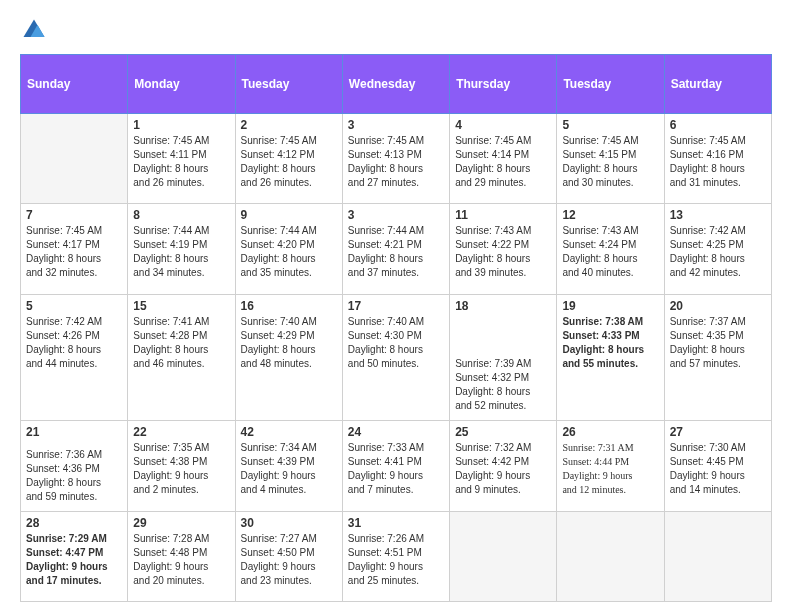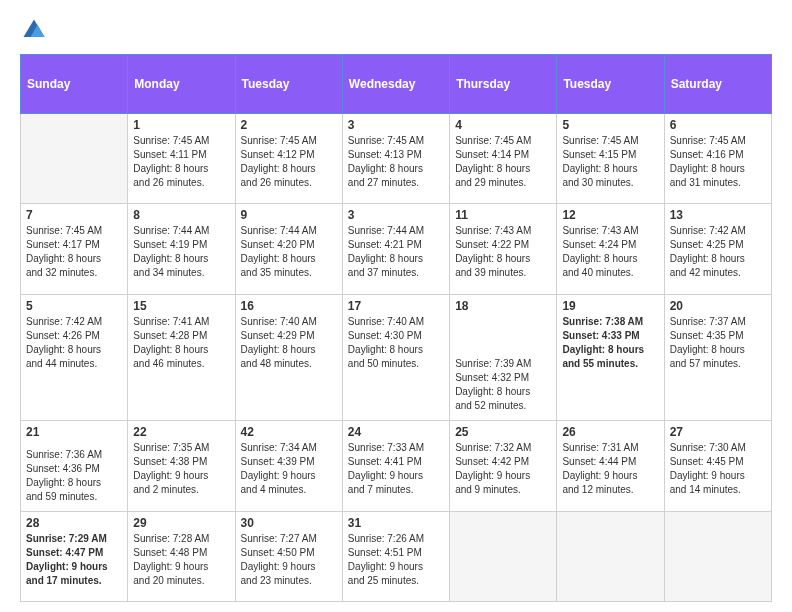--- a/index.html
+++ b/index.html
@@ -307,21 +307,21 @@
           </td>
           <td>
             <span class="day-num">25</span>
             <div class="cell-text" style="white-space: pre-line;">Sunrise: 7:32 AM
 Sunset: 4:42 PM
 Daylight: 9 hours
 and 9 minutes.</div>
           </td>
           <td>
             <span class="day-num">26</span>
-            <div class="cell-text" style="white-space: pre-line;">Sunrise: 7:31 AM
+            <div class="cell-text" style="white-space: pre-line; font-family: Liberation Serif, serif;">Sunrise: 7:31 AM
 Sunset: 4:44 PM
 Daylight: 9 hours
 and 12 minutes.</div>
           </td>
           <td>
             <span class="day-num">27</span>
             <div class="cell-text" style="white-space: pre-line;">Sunrise: 7:30 AM
 Sunset: 4:45 PM
 Daylight: 9 hours
 and 14 minutes.</div>

